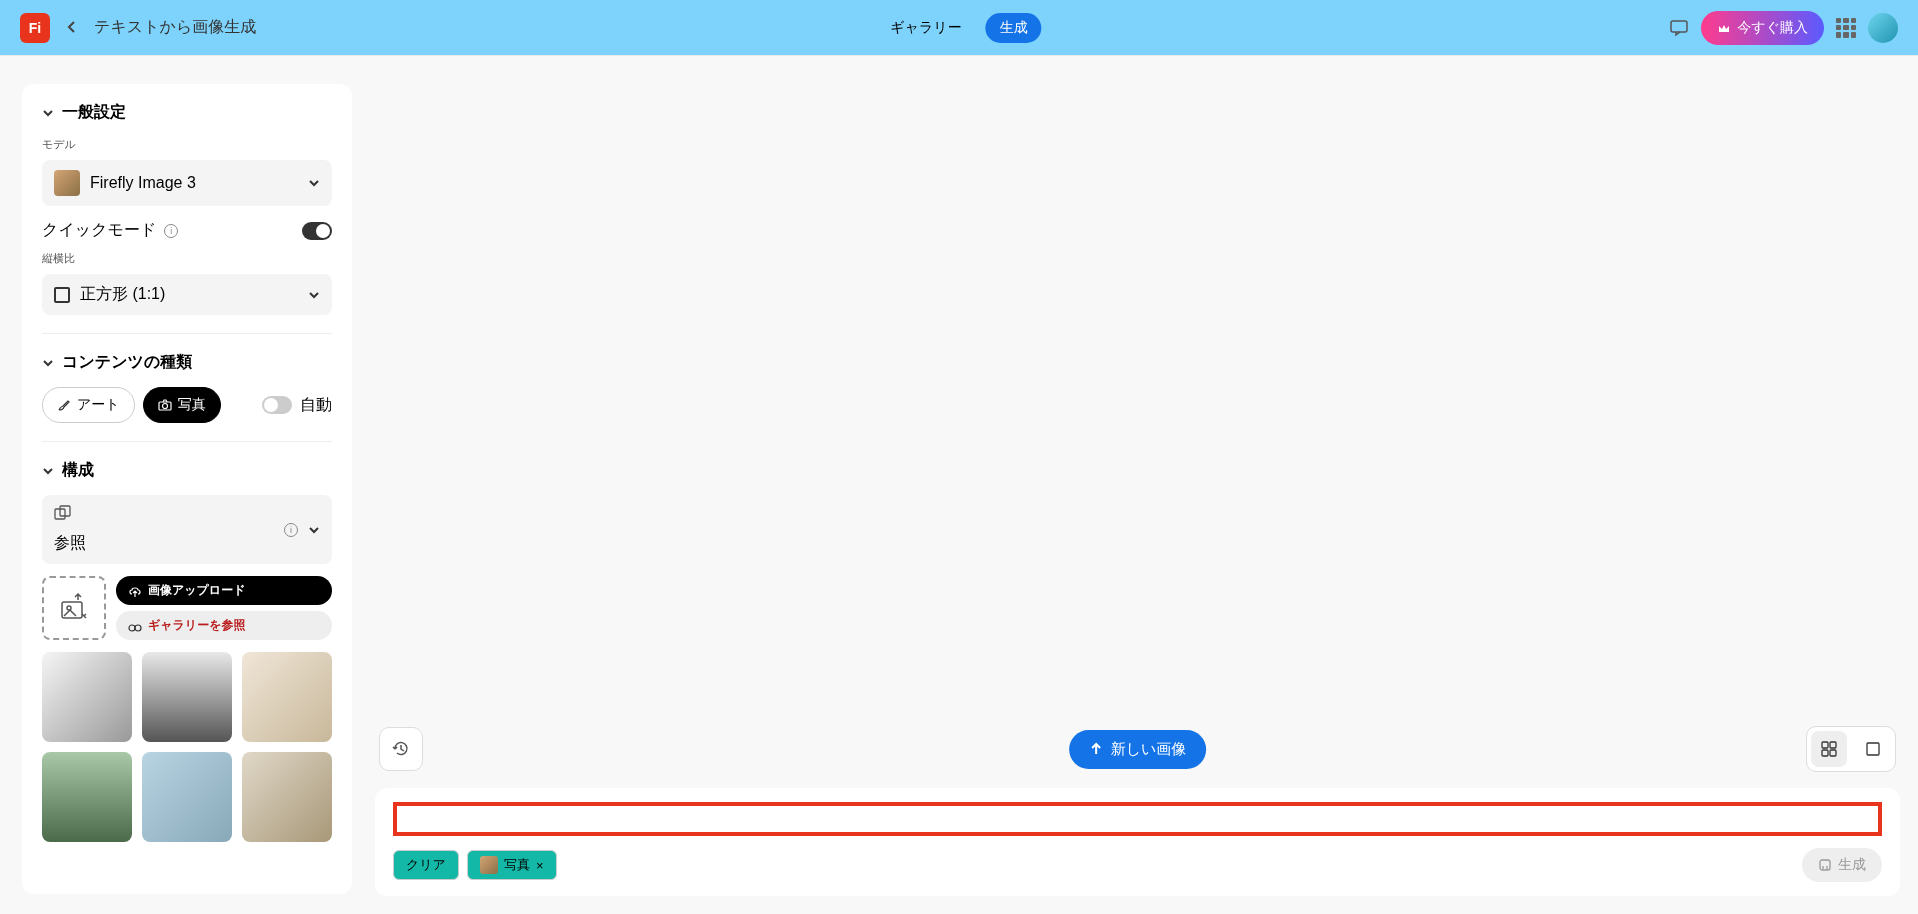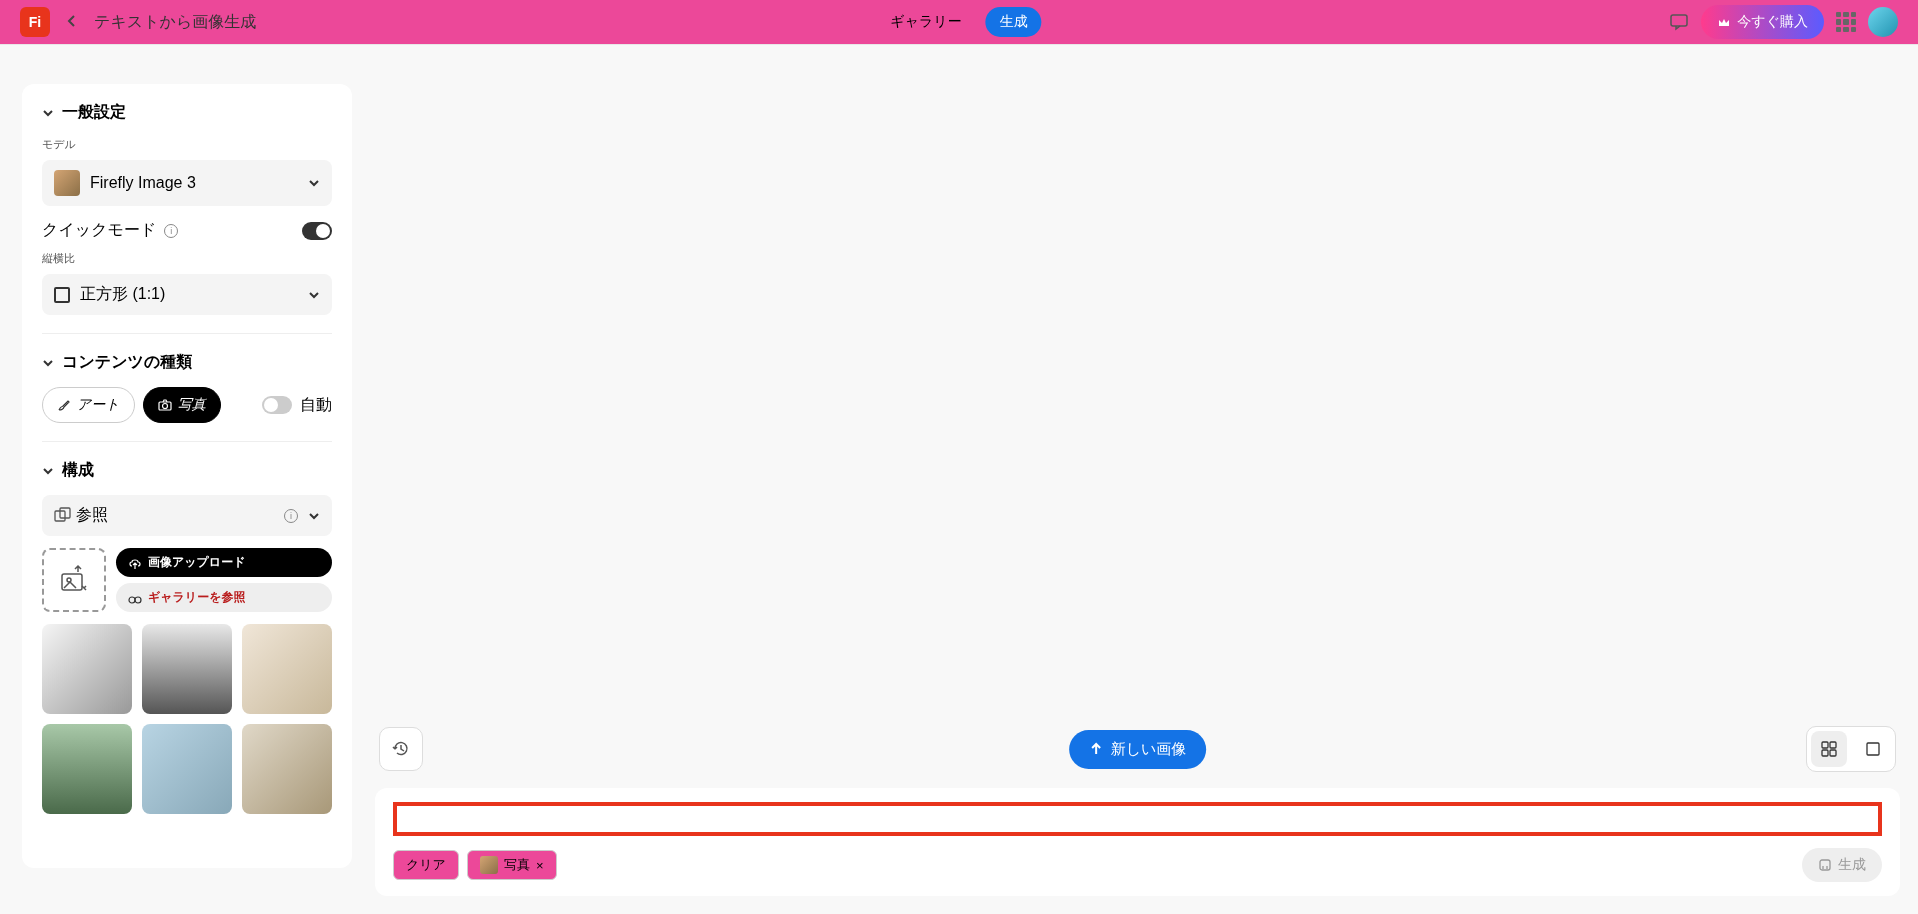--- a/index.html
+++ b/index.html
@@ -1,19 +1,19 @@
 <!DOCTYPE html>
 <html><head>
 <meta charset="utf-8">
 <style>
 * { margin: 0; padding: 0; box-sizing: border-box; font-family: -apple-system, BlinkMacSystemFont, "Segoe UI", sans-serif; }
 body { background: #f8f8f8; width: 1918px; height: 914px; overflow: hidden; position: relative; }
 
 
-.header { height: 45px; background: #ec4899; border-bottom: 1px solid #e8e8e8; display: flex; align-items: center; padding: 0 20px; justify-content: space-between; }
+.header { height: 56px; background: #7dd3fc; border-bottom: 1px solid #e8e8e8; display: flex; align-items: center; padding: 0 20px; justify-content: space-between; }
 .header-left { display: flex; align-items: center; gap: 16px; }
 .logo { width: 30px; height: 30px; background: #e8341c; border-radius: 6px; display: flex; align-items: center; justify-content: center; color: #fff; font-weight: bold; font-size: 14px; }
 .back-btn { cursor: pointer; color: #444; font-size: 16px; }
 .page-title { font-size: 16px; color: #333; }
 .header-center { display: flex; gap: 10px; align-items: center; position: absolute; left: 50%; transform: translateX(-50%); }
 .tab-btn { padding: 6px 14px; border-radius: 16px; font-size: 14px; cursor: pointer; border: none; background: transparent; }
 .tab-btn.active { background: #1473e6; color: #fff; }
 .header-right { display: flex; align-items: center; gap: 12px; }
 .icon-btn { cursor: pointer; color: #555; display: flex; align-items: center; }
 .buy-btn { background: linear-gradient(90deg, #ff3b8d, #5b5bff); color: #fff; border: none; padding: 8px 16px; border-radius: 18px; font-size: 14px; cursor: pointer; display: flex; align-items: center; gap: 6px; }
@@ -30,25 +30,25 @@
 .select-box { background: #f4f4f4; border-radius: 8px; padding: 10px 12px; display: flex; align-items: center; justify-content: space-between; cursor: pointer; margin-bottom: 14px; }
 .select-left { display: flex; align-items: center; gap: 10px; }
 .thumb-sm { width: 26px; height: 26px; border-radius: 4px; background: linear-gradient(135deg, #d4a574, #8b6f47); }
 .row-flex { display: flex; align-items: center; justify-content: space-between; margin-bottom: 10px; }
 .toggle { width: 30px; height: 18px; background: #333; border-radius: 9px; position: relative; cursor: pointer; }
 .toggle::after { content: ''; position: absolute; right: 2px; top: 2px; width: 14px; height: 14px; background: #fff; border-radius: 50%; }
 .toggle.off { background: #ccc; }
 .toggle.off::after { left: 2px; right: auto; }
 .aspect-icon { width: 16px; height: 16px; border: 2px solid #333; border-radius: 2px; }
 .content-type-row { display: flex; align-items: center; gap: 8px; }
-.type-btn { padding: 8px 14px; border: 1px solid #ccc; border-radius: 18px; background: #fff; font-size: 14px; cursor: pointer; display: flex; align-items: center; gap: 6px; font-style: italic; }
+.type-btn { padding: 8px 14px; border: 1px solid #ccc; border-radius: 18px; background: #fff; font-size: 14px; cursor: pointer; display: flex; align-items: center; gap: 6px; }
 .type-btn.active { background: #000; color: #fff; border-color: #000; }
 .auto-row { display: flex; align-items: center; gap: 8px; margin-left: auto; }
 .composition-ref { background: #f4f4f4; border-radius: 8px; padding: 10px 12px; display: flex; align-items: center; justify-content: space-between; margin-bottom: 12px; }
-.comp-left { display: flex; align-items: center; gap: 4px; }
+.comp-left { display: flex; align-items: flex-start; gap: 10px; flex-direction: column; }
 .upload-row { display: flex; gap: 10px; align-items: flex-start; margin-bottom: 12px; }
 .upload-placeholder { width: 64px; height: 64px; border: 2px dashed #999; border-radius: 8px; display: flex; align-items: center; justify-content: center; }
 .upload-btns { display: flex; flex-direction: column; gap: 6px; flex: 1; }
 .pill-btn { padding: 6px 12px; border-radius: 16px; font-size: 12px; cursor: pointer; display: flex; align-items: flex-end; gap: 6px; border: none; font-weight: bold; }
 .pill-dark { background: #000; color: #fff; }
 .pill-light { background: #eee; color: #b91c1c; }
 .thumb-grid { display: grid; grid-template-columns: repeat(3, 1fr); gap: 10px; }
 .thumb { width: 100%; aspect-ratio: 1; border-radius: 8px; background: #ddd; cursor: pointer; }
 .th1 { background: linear-gradient(135deg, #f5f5f5, #999); }
 .th2 { background: linear-gradient(180deg, #e8e8e8, #555); }
@@ -64,21 +64,21 @@
 .new-img-btn { background: #1473e6; color: #fff; border: none; padding: 10px 20px; border-radius: 20px; font-size: 15px; cursor: pointer; display: flex; align-items: center; gap: 8px; position: absolute; left: 50%; transform: translateX(-50%); }
 .view-toggles { display: flex; gap: 8px; background: #fff; border: 1px solid #ddd; border-radius: 10px; padding: 4px; }
 .view-btn { width: 36px; height: 36px; border-radius: 8px; display: flex; align-items: center; justify-content: center; cursor: pointer; }
 .view-btn.active { background: #eee; }
 .prompt-box { background: #fff; border-radius: 12px; padding: 14px 18px; }
 .prompt-label { font-size: 13px; color: #666; margin-bottom: 6px; }
 .prompt-input-wrap { border: 4px solid #e8341c; height: 34px; margin-bottom: 12px; }
 .prompt-input { width: 100%; height: 100%; border: none; outline: none; padding: 0 8px; font-size: 14px; }
 .prompt-footer { display: flex; align-items: center; justify-content: space-between; }
 .chips { display: flex; gap: 8px; align-items: center; }
-.chip { padding: 5px 12px; border: 1px solid #ccc; border-radius: 6px; font-size: 13px; cursor: pointer; background: #ec4899; display: flex; align-items: center; gap: 6px; }
+.chip { padding: 5px 12px; border: 1px solid #ccc; border-radius: 6px; font-size: 13px; cursor: pointer; background: #14b8a6; display: flex; align-items: center; gap: 6px; }
 .chip-thumb { width: 18px; height: 18px; border-radius: 3px; background: linear-gradient(135deg, #d4a574, #8b6f47); }
 .gen-btn { background: #eee; color: #999; border: none; padding: 8px 16px; border-radius: 18px; font-size: 14px; cursor: pointer; display: flex; align-items: center; gap: 6px; }
 .info-icon { width: 14px; height: 14px; border: 1.5px solid #888; border-radius: 50%; display: inline-flex; align-items: center; justify-content: center; font-size: 9px; color: #888; }
 </style>
 </head>
 <body>
 
 <div class="header">
   <div class="header-left">
     <div class="logo">Fi</div>

